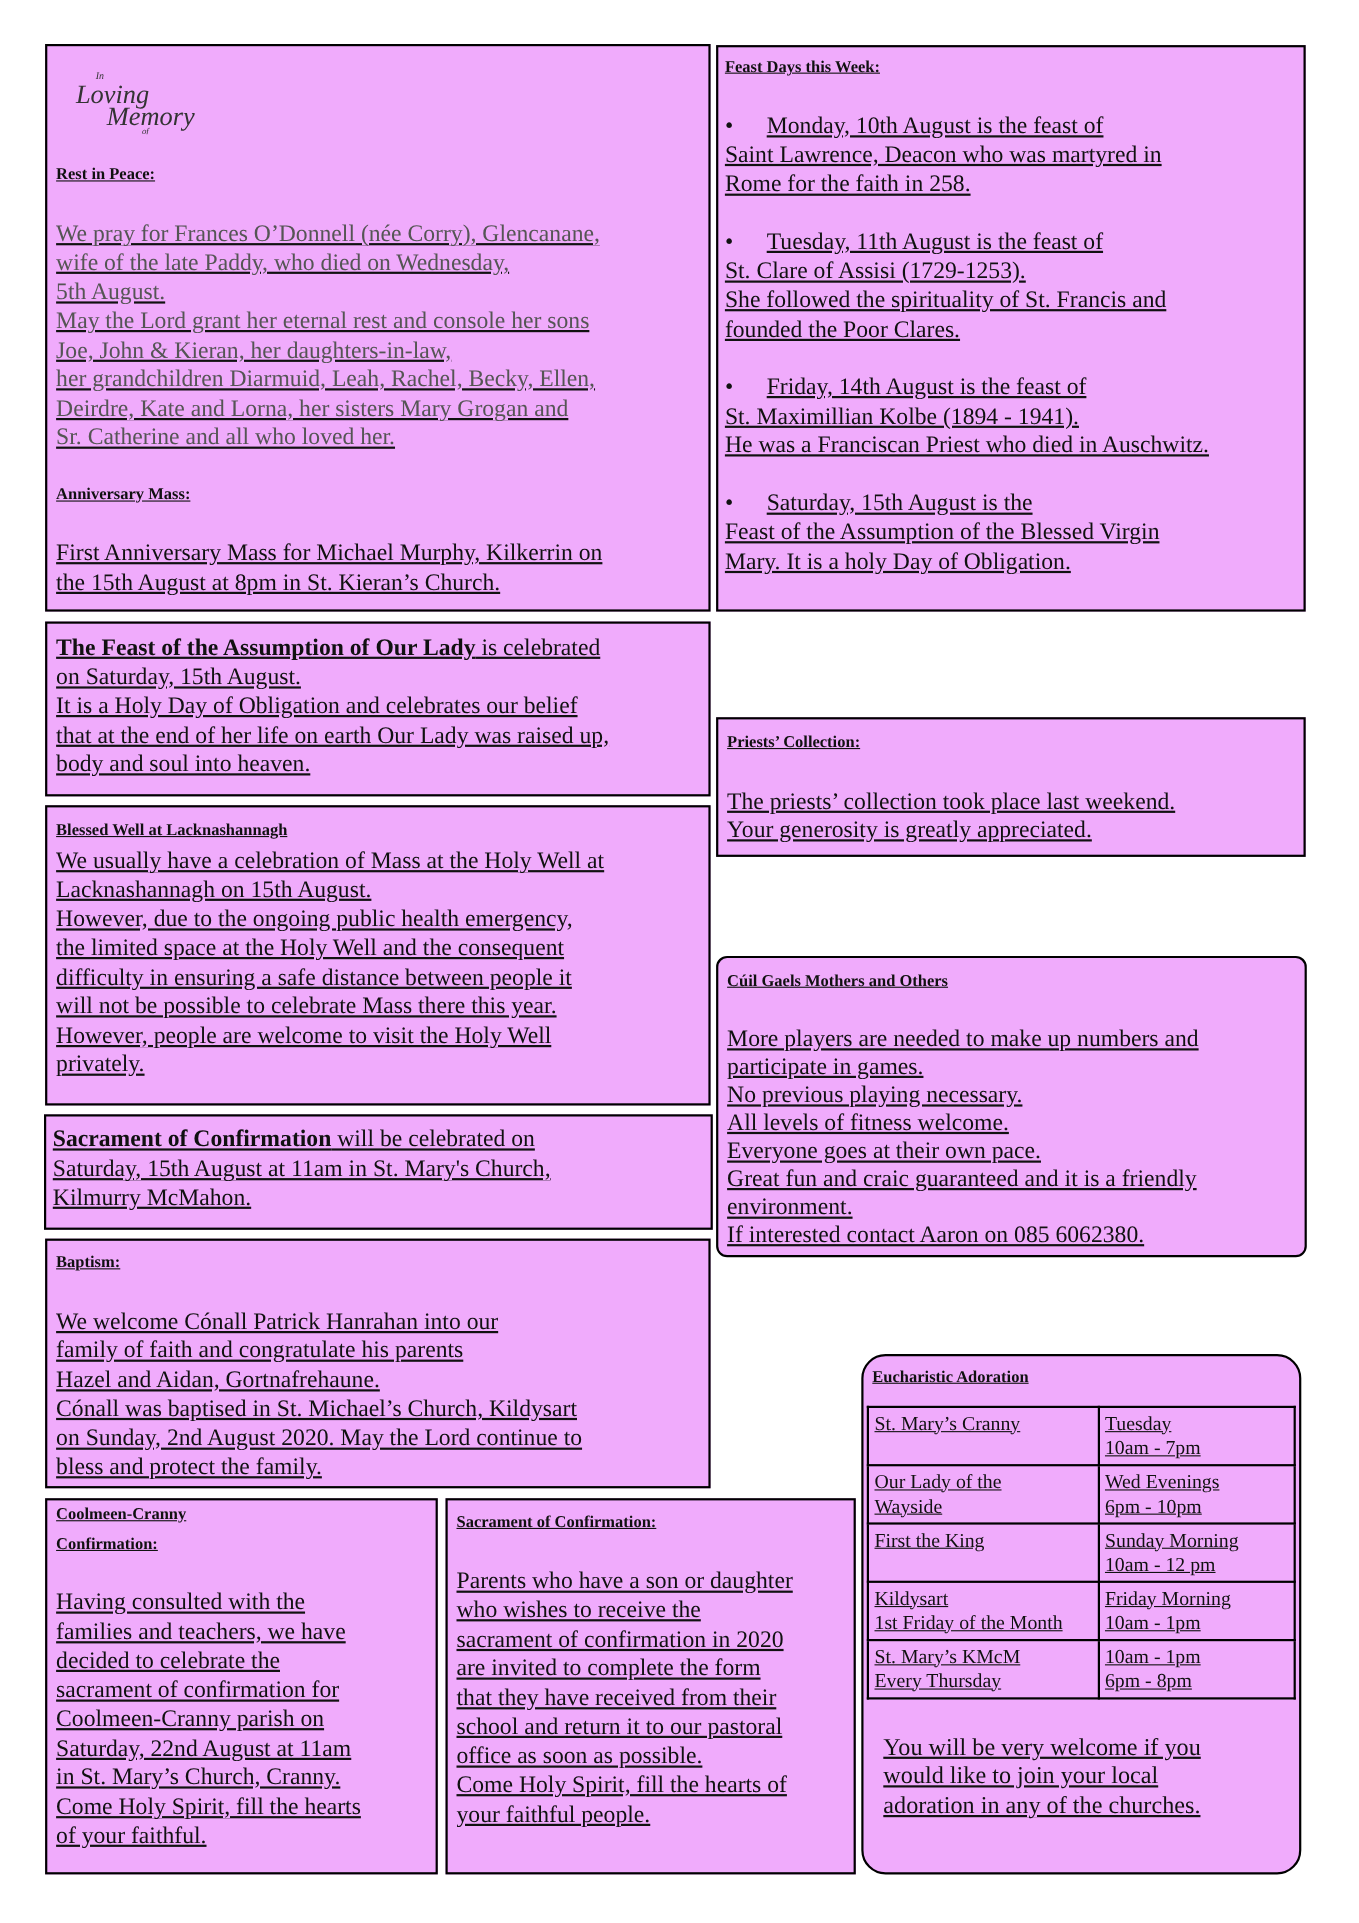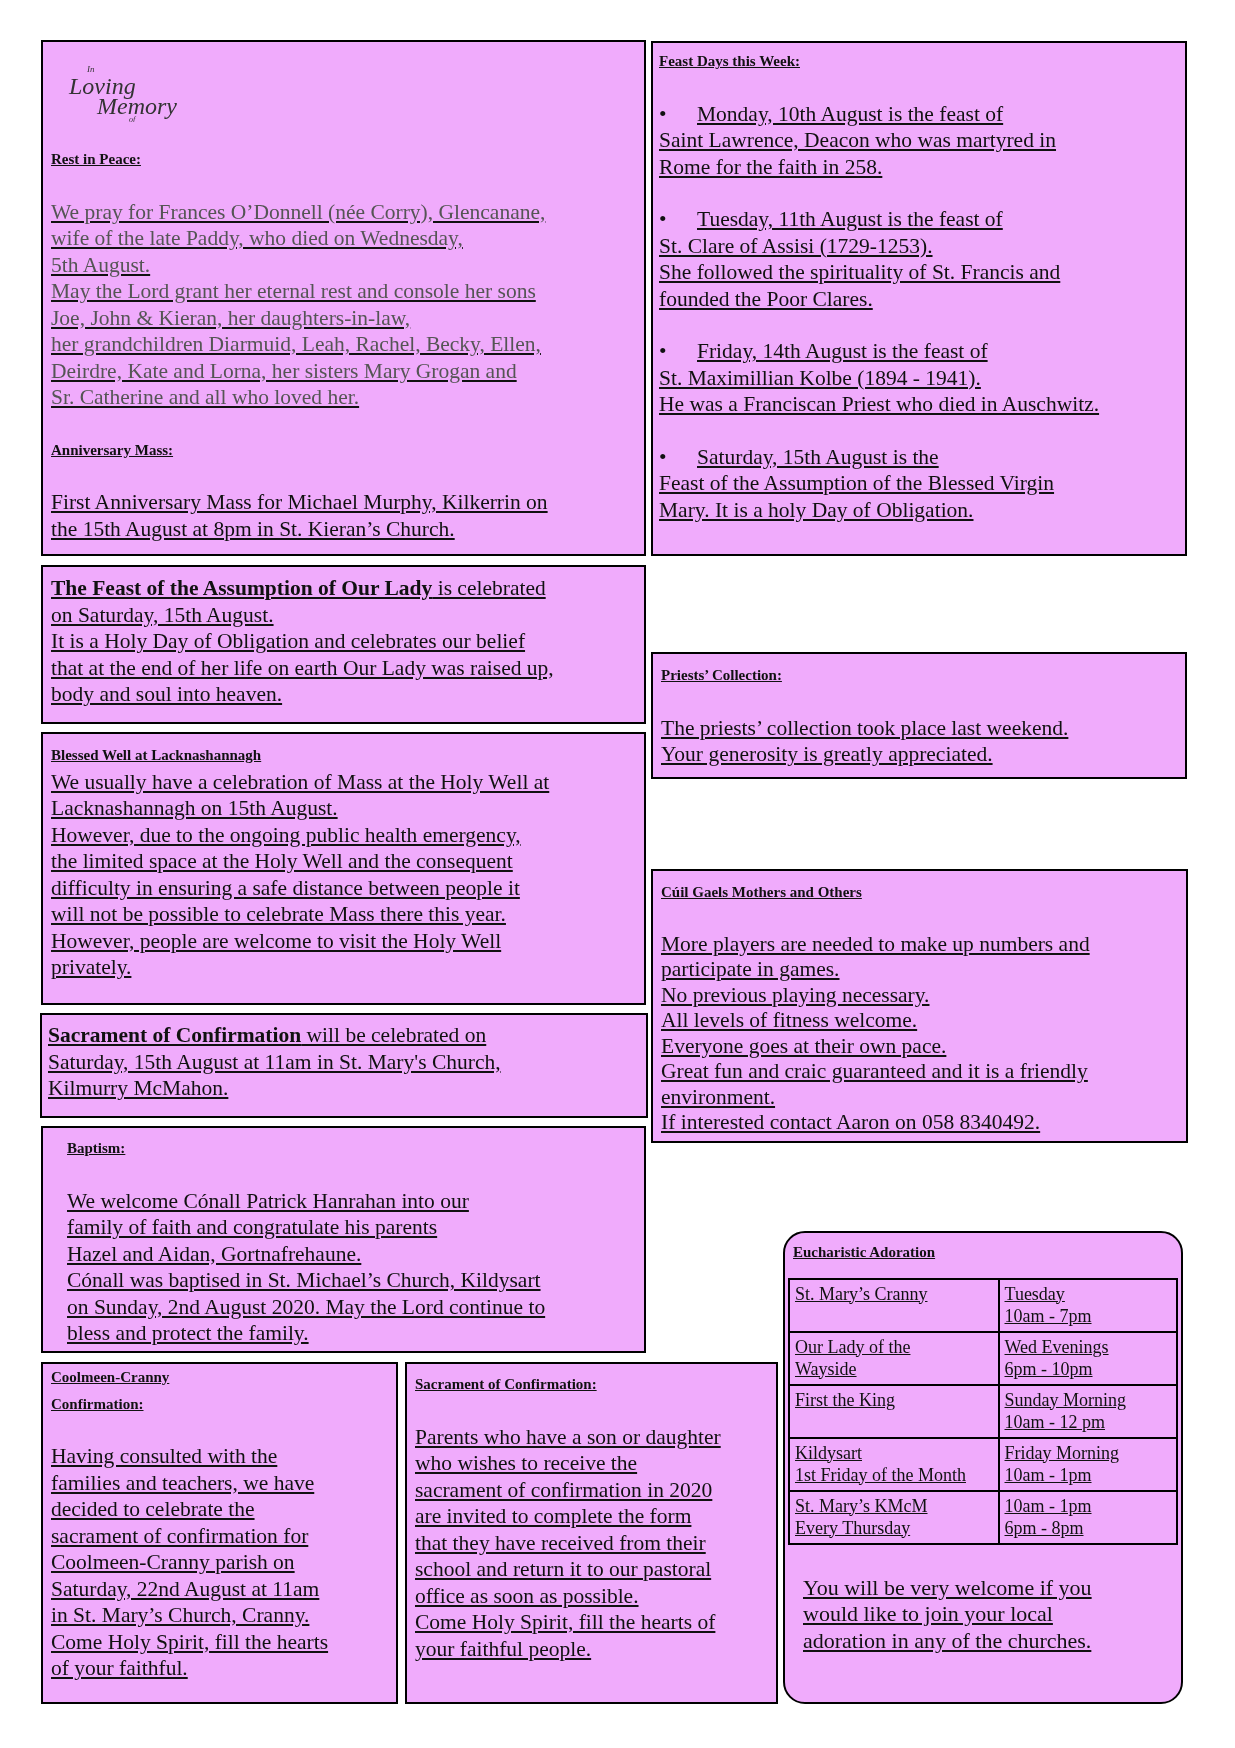--- a/index.html
+++ b/index.html
@@ -96,49 +96,49 @@
 However, people are welcome to visit the Holy Well
 privately.</p>
 </div>
 
 <div class="box" style="left:40px; top:1013px; width:608px; height:105px; padding:7px 6px;">
   <p class="p"><span class="inline-b">Sacrament of Confirmation</span><span> will be celebrated on</span></p>
   <p class="p">Saturday, 15th August at 11am in St. Mary's Church,
 Kilmurry McMahon.</p>
 </div>
 
-<div class="box" style="left:41px; top:1126px; width:605px; height:227px; padding:7px 24px;">
+<div class="box" style="left:41px; top:1126px; width:605px; height:227px; padding:7px 8px;">
   <p class="h">Baptism:</p>
   <div class="gap"></div>
   <p class="p">We welcome Cónall Patrick Hanrahan into our
 family of faith and congratulate his parents
 Hazel and Aidan, Gortnafrehaune.
 Cónall was baptised in St. Michael’s Church, Kildysart
 on Sunday, 2nd August 2020.  May the Lord continue to
 bless and protect the family.</p>
 </div>
 
 <div class="box" style="left:651px; top:652px; width:536px; height:127px; padding:8px 8px;">
   <p class="h">Priests’ Collection:</p>
   <div class="gap"></div>
   <p class="p">The priests’ collection took place last weekend.
 Your generosity is greatly appreciated.</p>
 </div>
 
-<div class="box" style="left:651px; top:869px; width:537px; height:274px; padding:8px 8px;">
+<div class="box" style="left:651px; top:869px; width:537px; height:274px; padding:8px 8px;border-radius:10px;">
   <p class="h">Cúil Gaels Mothers and Others</p>
   <div class="gap"></div>
   <p class="p" style="line-height:25.5px;">More players are needed to make up numbers and
 participate in games.
 No previous playing necessary.
 All levels of fitness welcome.
 Everyone goes at their own pace.
 Great fun and craic guaranteed and it is a friendly
 environment.
-If interested contact Aaron on 058 8340492.</p>
+If interested contact Aaron on 085 6062380.</p>
 </div>
 
 <div class="box" style="left:41px; top:1362px; width:357px; height:342px; padding:0 8px;">
   <p class="h" style="white-space:pre-line;">Coolmeen-Cranny
 Confirmation:</p>
   <div class="gap"></div>
   <p class="p">Having consulted with the
 families and teachers, we have
 decided to celebrate the
 sacrament of confirmation for

